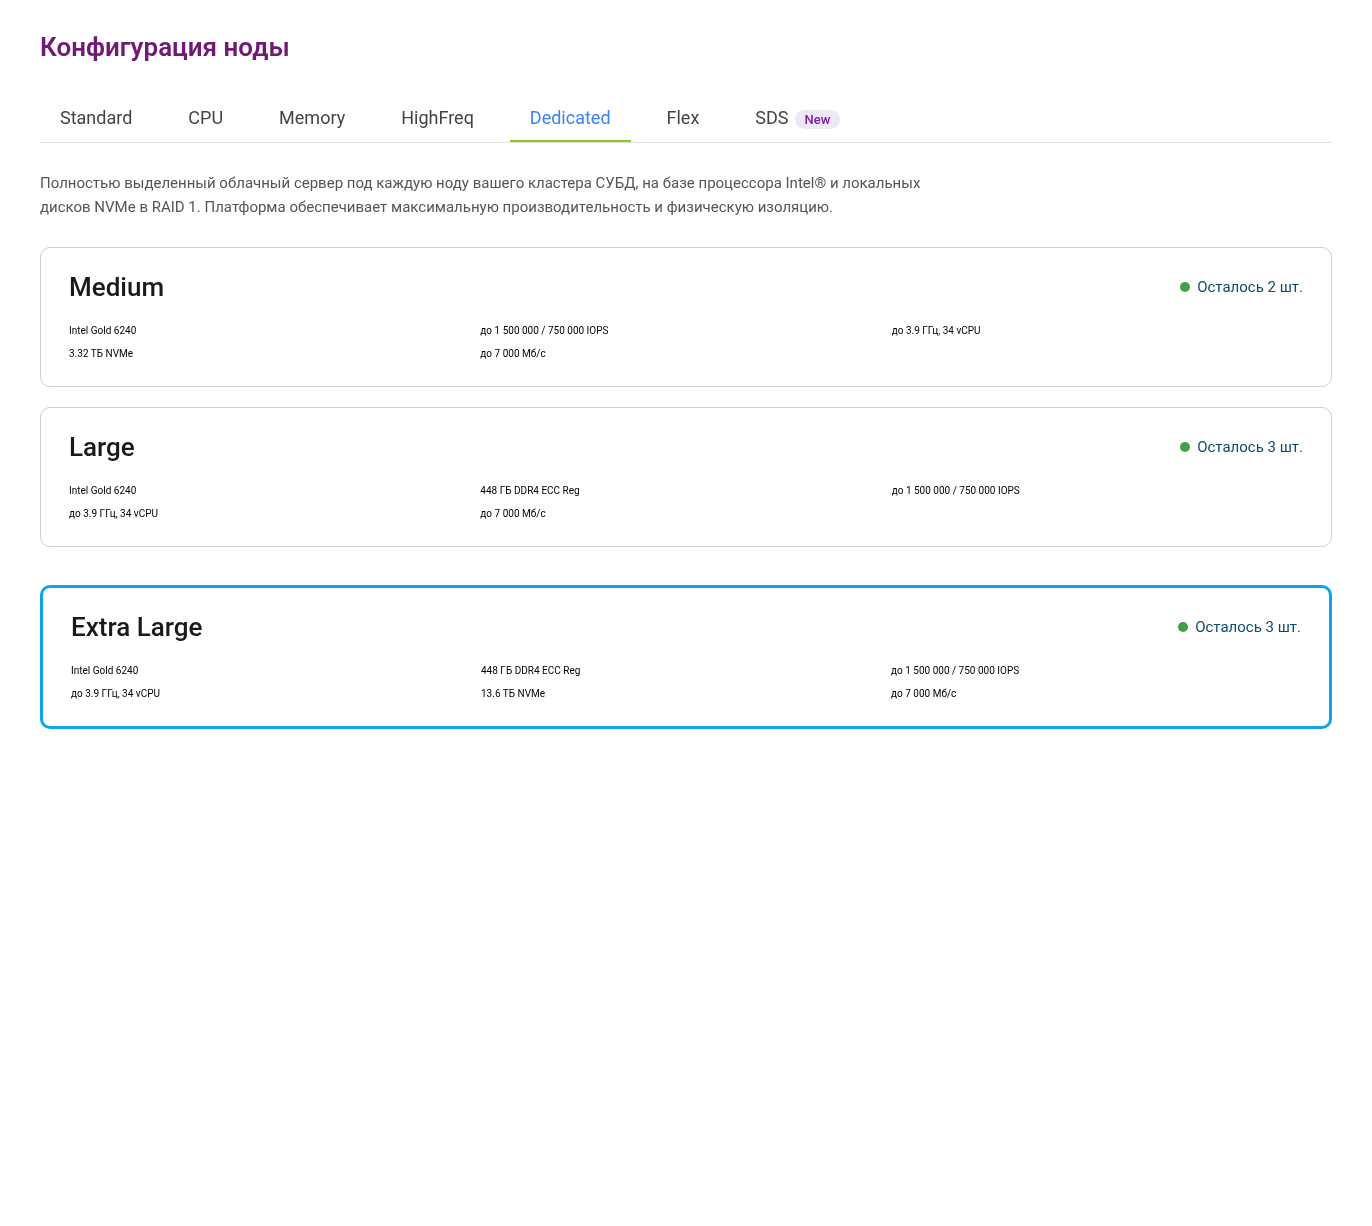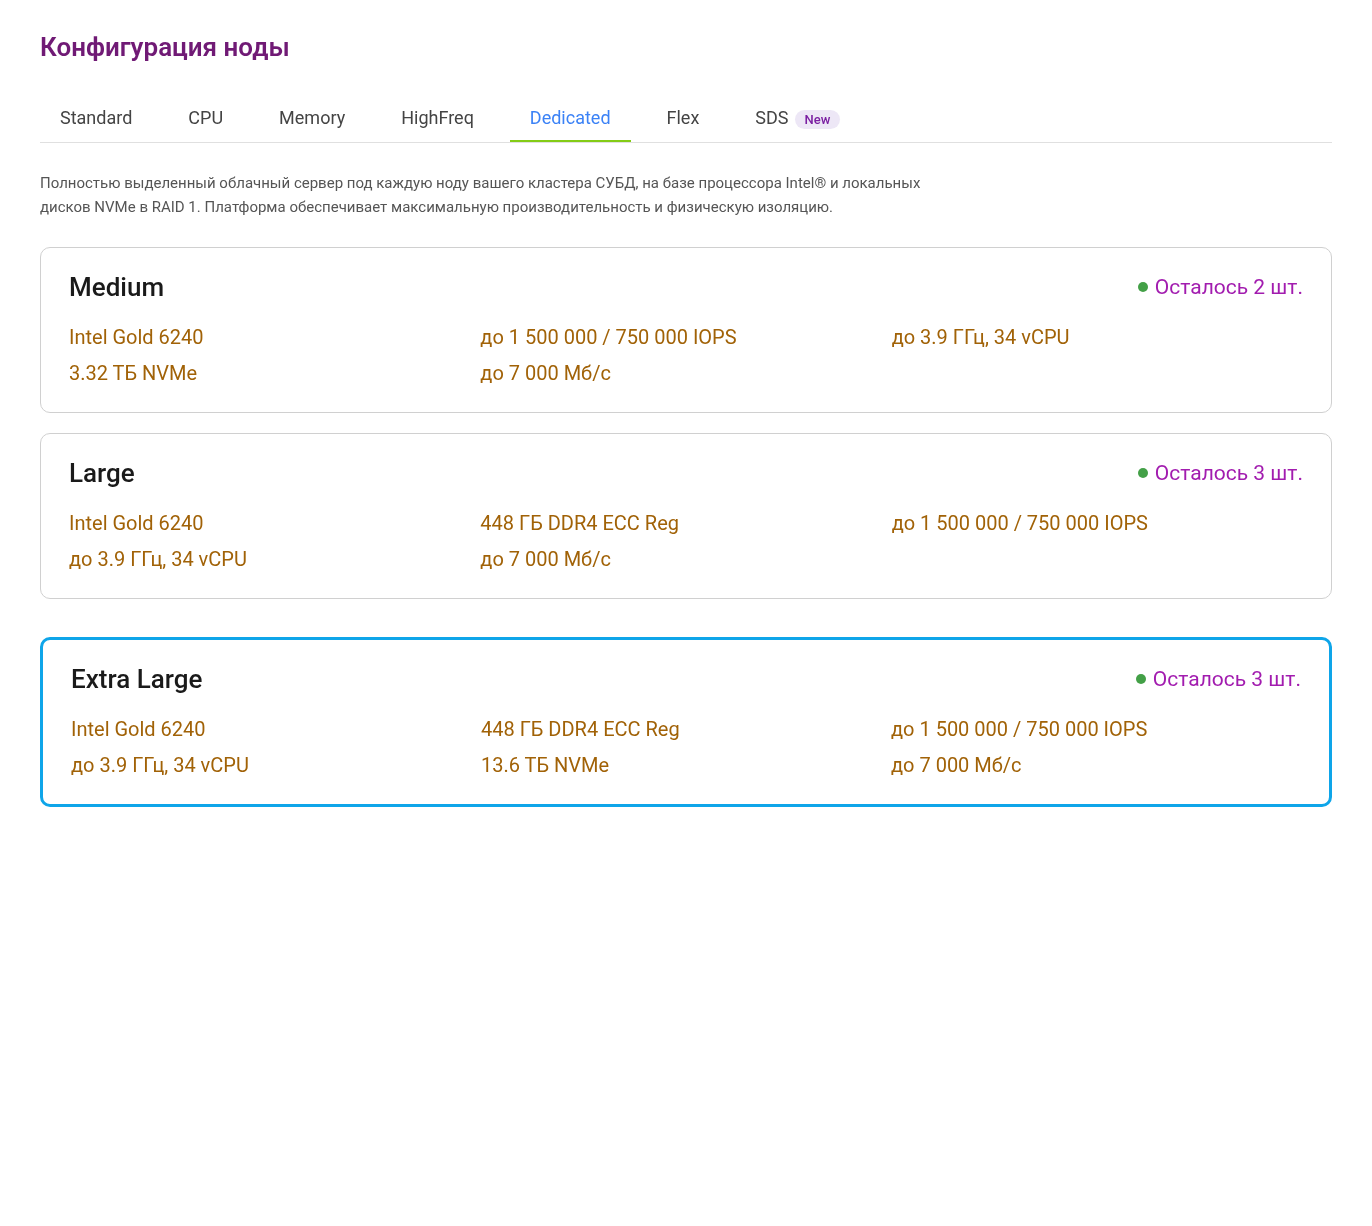--- a/index.html
+++ b/index.html
@@ -98,42 +98,42 @@
     .card-title {
       font-size: 26px;
       font-weight: 500;
       color: #1a1a1a;
     }
 
     .availability {
       display: flex;
       align-items: center;
       gap: 7px;
-      font-size: 21px;
-      color: #a21caf;
+      font-size: 15px;
+      color: #0c4a6e;
     }
 
     .availability-dot {
       width: 10px;
       height: 10px;
       border-radius: 50%;
       background: #43a047;
       display: inline-block;
       flex-shrink: 0;
     }
 
     .card-specs {
       display: grid;
       grid-template-columns: 1fr 1fr 1fr;
       gap: 6px 0;
     }
 
     .spec-cell {
-      font-size: 20px;
-      color: #a16207;
+      font-size: 10px;
+      color: #000000;
       padding: 3px 0;
     }
   </style>
 </head>
 <body>
 
 <h1 class="page-title">Конфигурация ноды</h1>
 
 <div class="tabs-container" id="tabs-container">
     <span class="tab">Standard</span>

